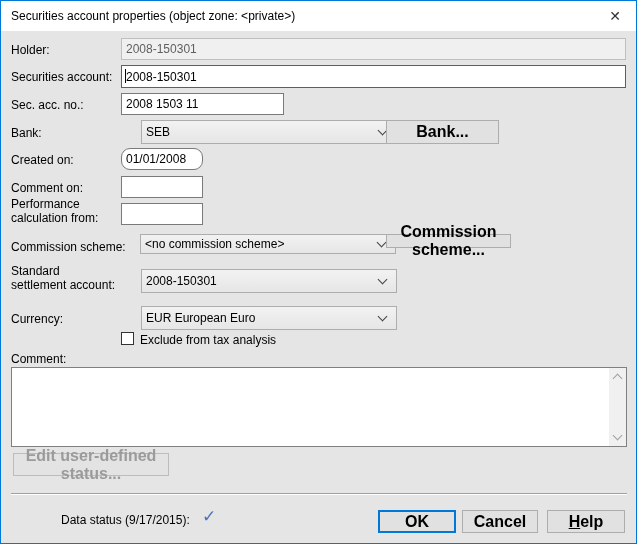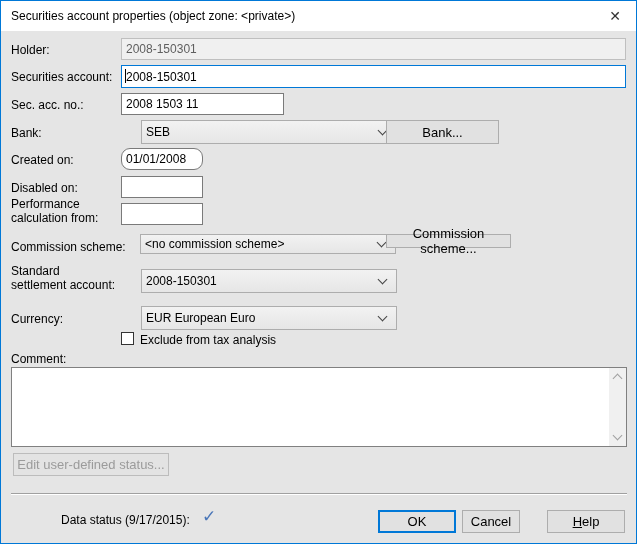--- a/index.html
+++ b/index.html
@@ -66,24 +66,25 @@
     border-right: 1px solid #444;
     border-bottom: 1px solid #444;
     transform: rotate(45deg);
     margin: -4px 6px 0 0;
   }
   .btn {
     position: absolute;
     background: #e1e1e1;
     border: 1px solid #adadad;
     font-family: "Liberation Sans", "DejaVu Sans", sans-serif;
-    font-size: 13px;
+    font-size: 16px;
     display: flex; align-items: center; justify-content: center;
     cursor: default;
     color: #000;
+    font-weight: bold;
   }
   .btn.default { border: 2px solid #0078d7; }
   .btn.disabled {
     background: #e3e3e3;
     border-color: #bcbcbc;
     color: #9b9b9b;
   }
   .checkbox {
     position: absolute;
     width: 13px; height: 13px;
@@ -163,21 +164,21 @@
   <span class="lbl" style="top:125px">Bank:</span>
   <div class="combo" style="left:120px; top:119px; width:256px; height:24px">
     <span class="val">SEB</span>
     <span class="chevron-down"></span>
   </div>
   <button class="btn" style="left:385px; top:119px; width:113px; height:24px">Bank...</button>
 
   <span class="lbl" style="top:152px">Created on:</span>
   <input class="txt" style="left: 120px; top: 147px; width: 82px; height: 22px; border-radius: 9px;" value="01/01/2008">
 
-  <span class="lbl" style="top:180px">Disabled on:</span>
+  <span class="lbl" style="top:180px">Comment on:</span>
   <input class="txt" style="left: 120px; top: 175px; width: 82px; height: 22px;" value="">
 
   <span class="lbl" style="top:196px">
     <span>Performance</span><br>
     <span>calculation from:</span>
   </span>
   <input class="txt" style="left: 120px; top: 202px; width: 82px; height: 22px;" value="">
 
   <span class="lbl" style="top:239px">Commission scheme:</span>
   <div class="combo" style="left:119px; top:233px; width:256px; height:20px">
@@ -214,19 +215,19 @@
   </div>
 
   <button class="btn disabled" style="left:12px; top:452px; width:156px; height:23px" disabled="">Edit user-defined status...</button>
 
   <div class="divider"></div>
 
   <span class="lbl" style="left:60px; top:512px">Data status (9/17/2015):</span>
   <span class="checkmark">✓</span>
 
   <button class="btn default" style="left:377px; top:509px; width:78px; height:23px">OK</button>
-  <button class="btn" style="left:461px; top:509px; width:58px; height:23px">Cancel</button>
+  <button class="btn" style="left:461px; top:509px; width:76px; height:23px">Cancel</button>
   <button class="btn" style="left:546px; top:509px; width:78px; height:23px">
       <u>H</u>
       <span>elp</span>
     </button>
 
 </div>
 
 </body></html>

